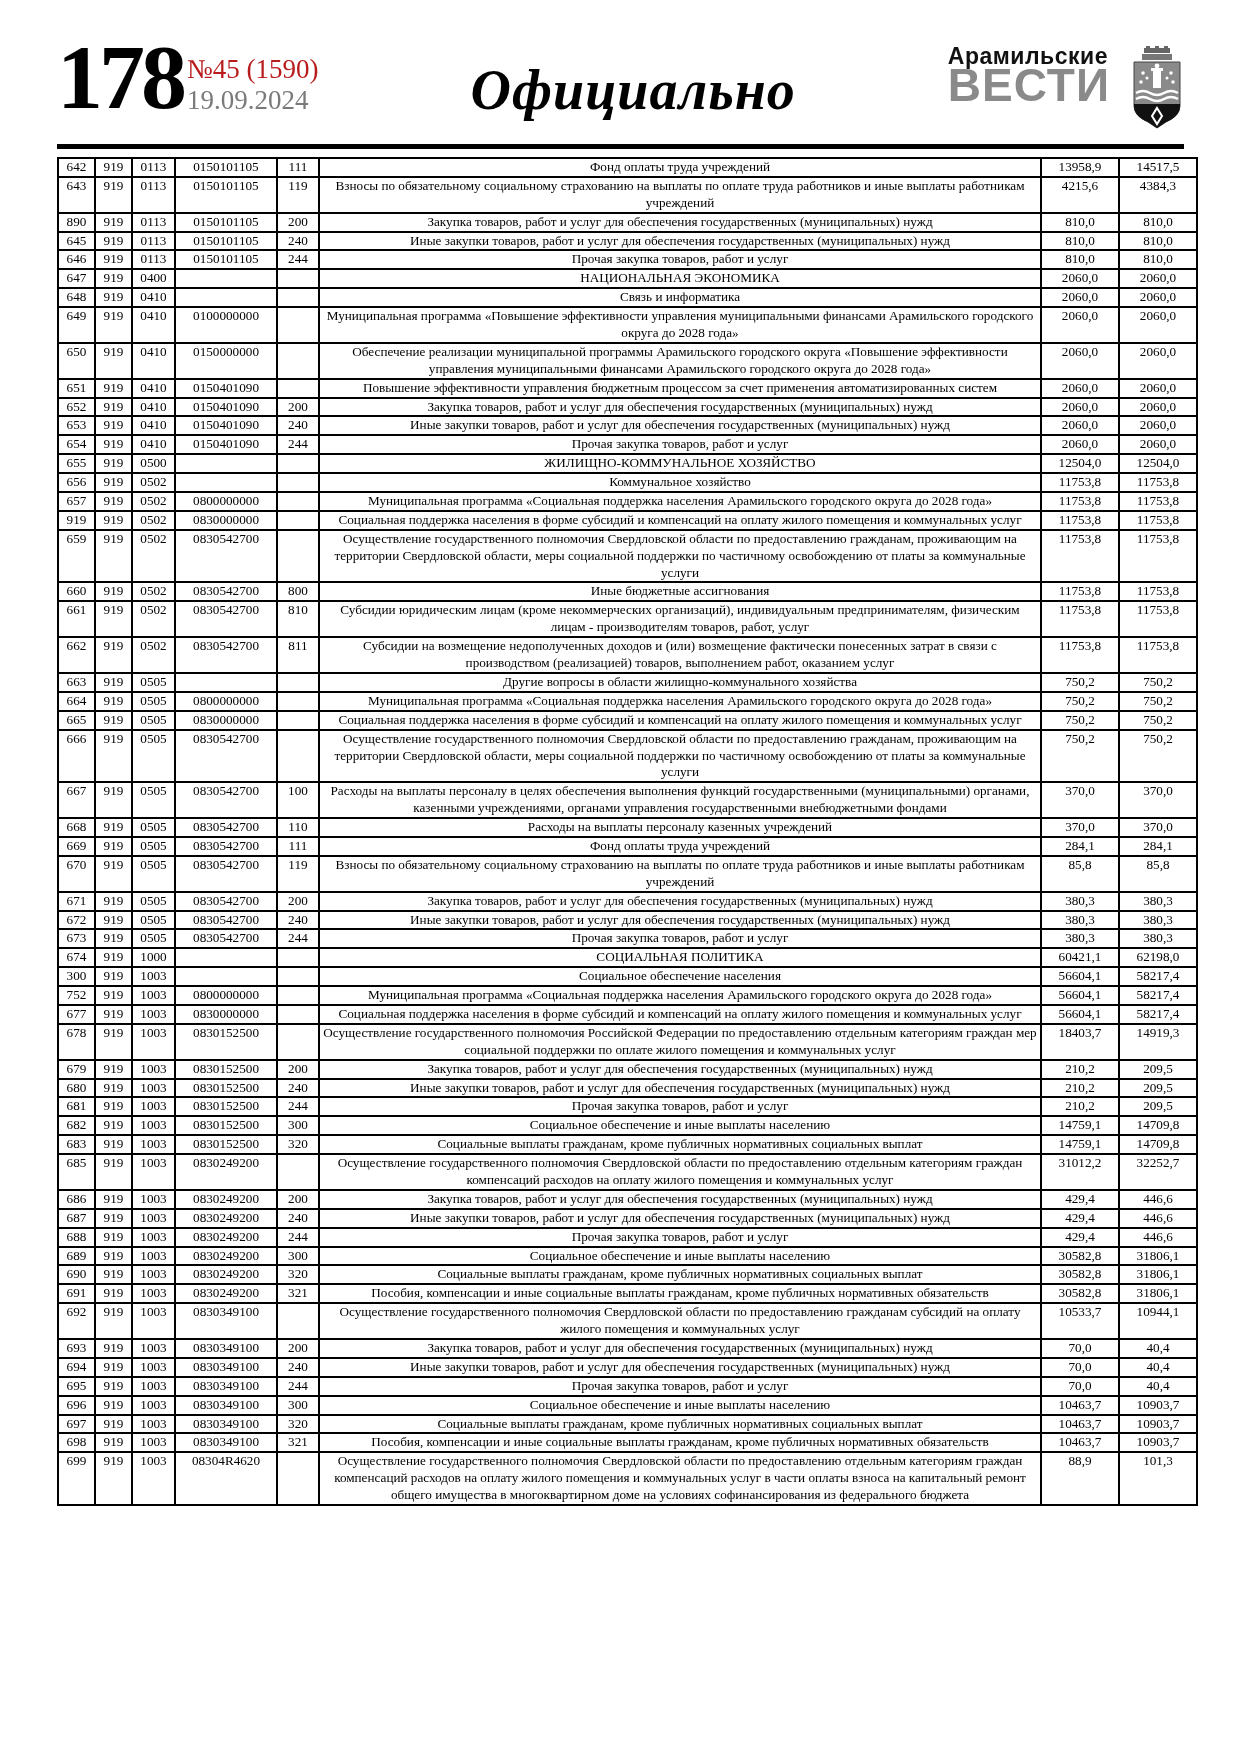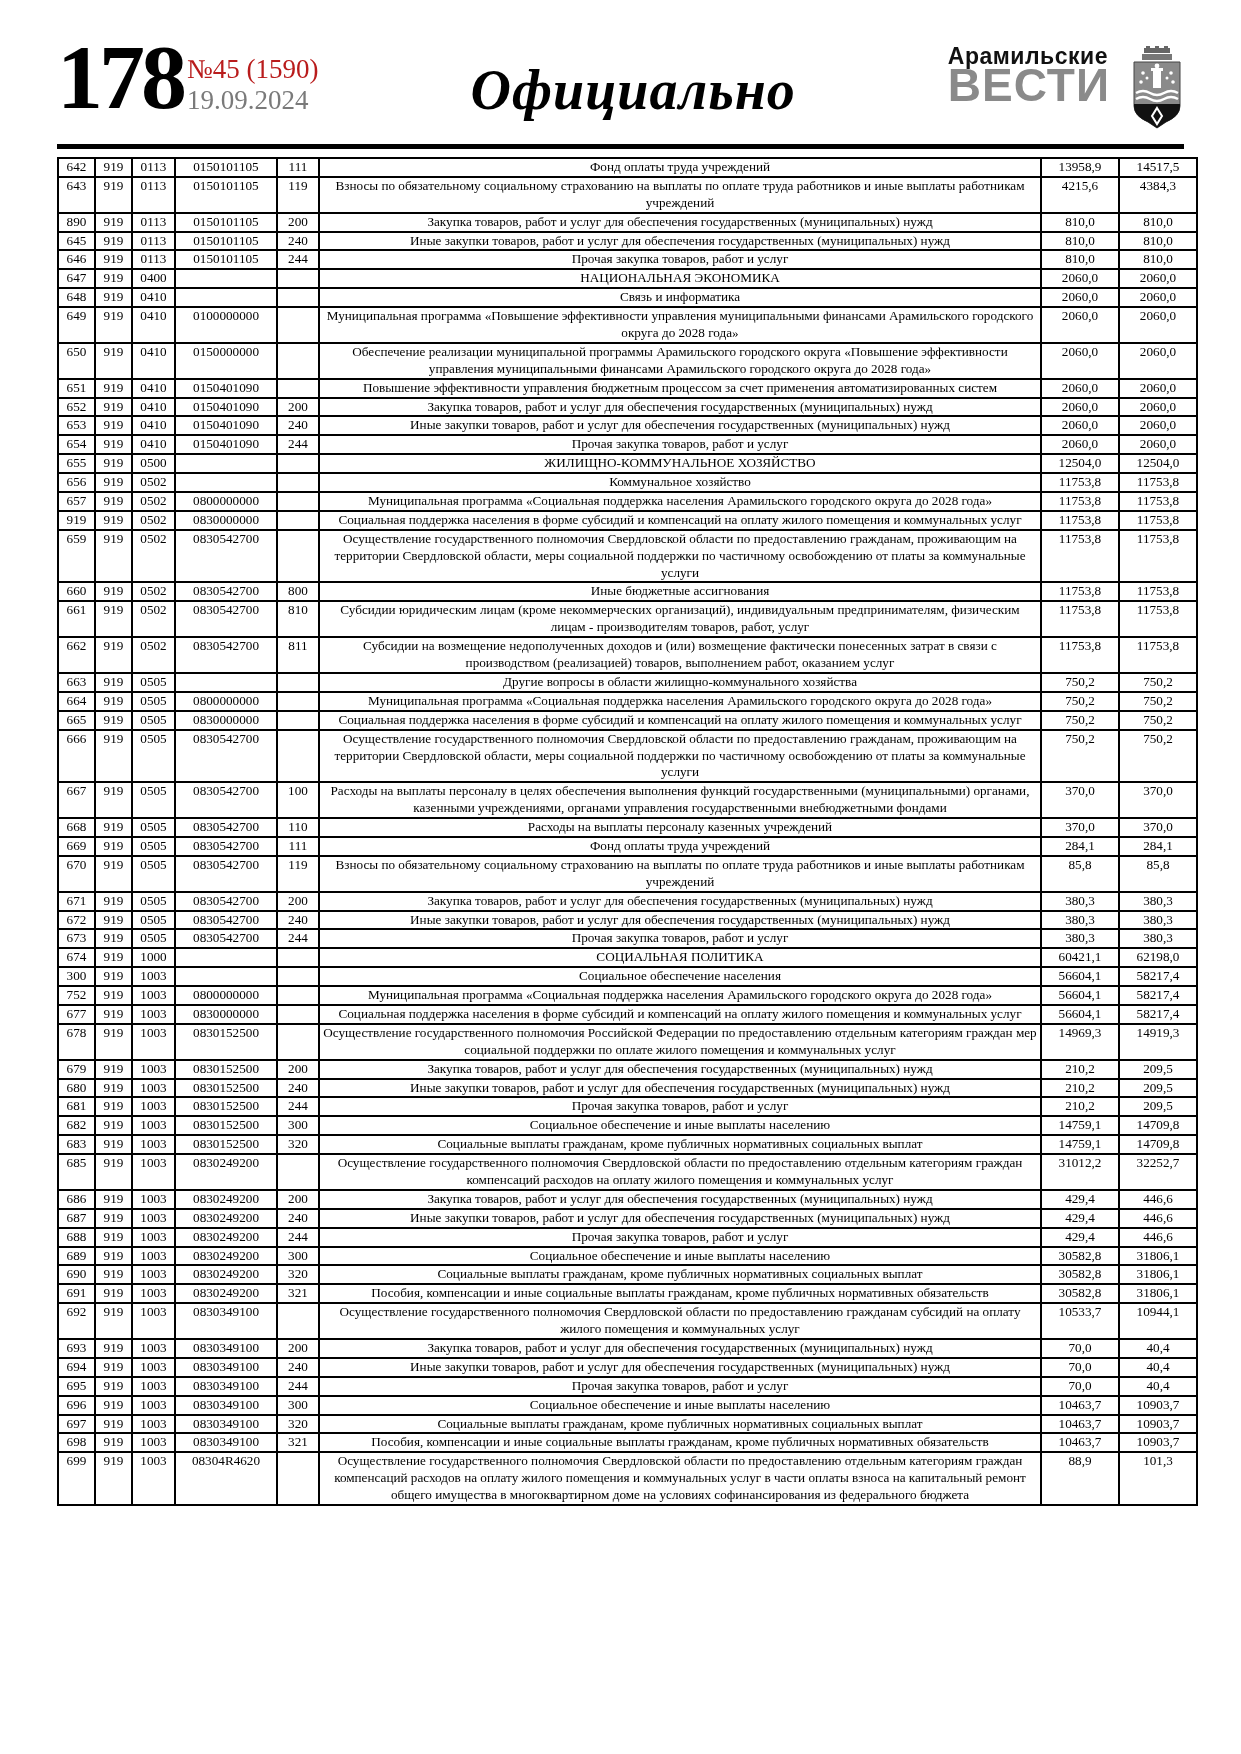--- a/index.html
+++ b/index.html
@@ -486,21 +486,21 @@
           <td class="c7">56604,1</td>
           <td class="c8">58217,4</td>
         </tr>
         <tr>
           <td class="c1">678</td>
           <td class="c2">919</td>
           <td class="c3">1003</td>
           <td class="c4">0830152500</td>
           <td class="c5"></td>
           <td class="c6">Осуществление государственного полномочия Российской Федерации по предоставлению отдельным категориям граждан мер социальной поддержки по оплате жилого помещения и коммунальных услуг</td>
-          <td class="c7">14969,3</td>
+          <td class="c7">18403,7</td>
           <td class="c8">14919,3</td>
         </tr>
         <tr>
           <td class="c1">679</td>
           <td class="c2">919</td>
           <td class="c3">1003</td>
           <td class="c4">0830152500</td>
           <td class="c5">200</td>
           <td class="c6">Закупка товаров, работ и услуг для обеспечения государственных (муниципальных) нужд</td>
           <td class="c7">210,2</td>

